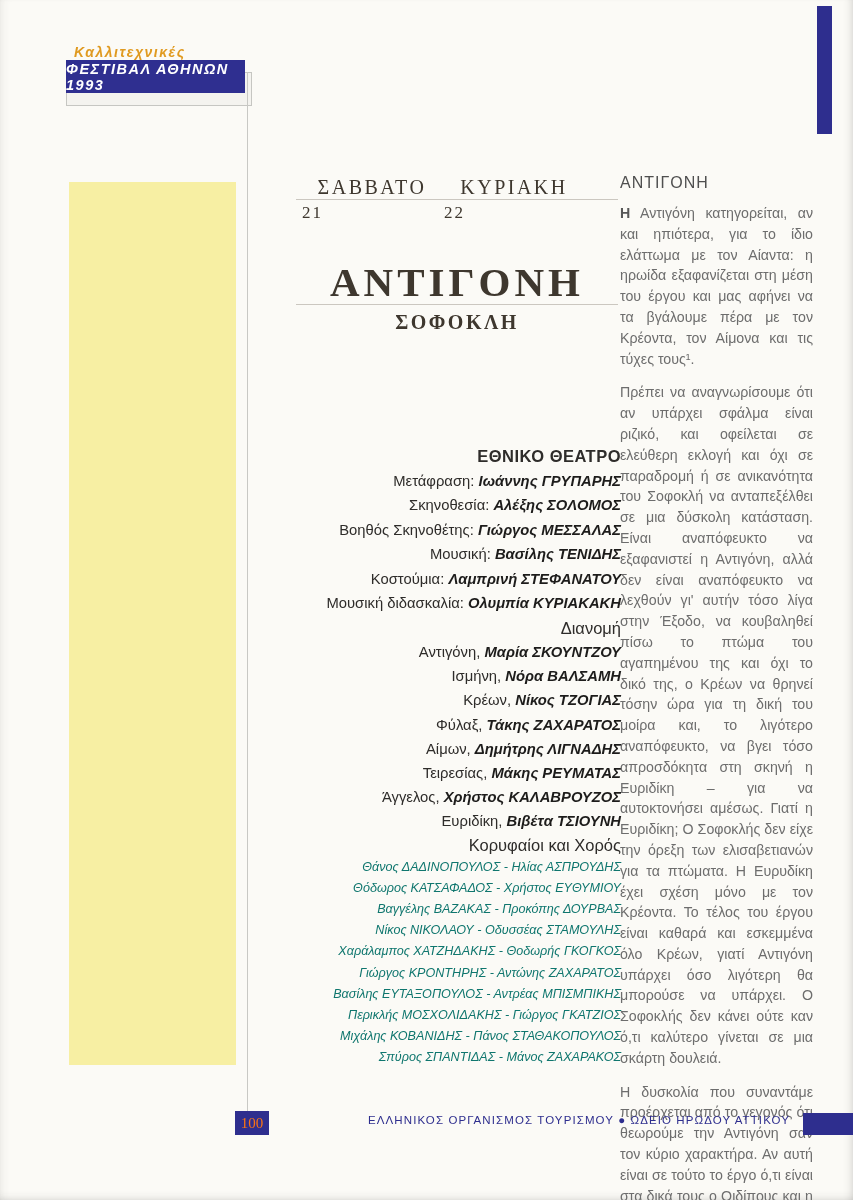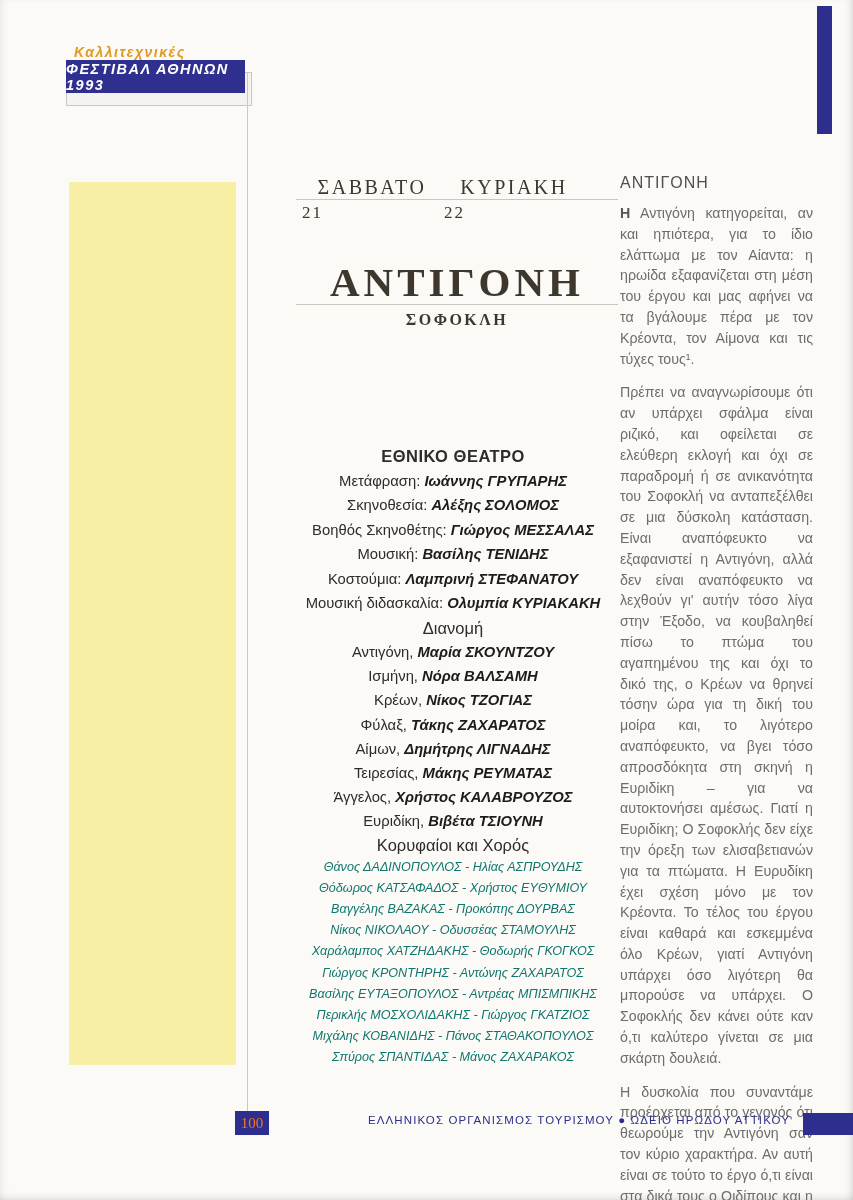--- a/index.html
+++ b/index.html
@@ -36,24 +36,24 @@
   .day{position:absolute;top:176px;width:140px;text-align:center;font-size:20px;letter-spacing:2.5px;}
   .day1{left:302px;} .day2{left:444px;}
   .rule{position:absolute;height:1px;background:#cbc7c0;}
   .rule-dates{left:296px;top:199px;width:322px;}
   .num{position:absolute;top:203px;width:140px;font-size:17px;letter-spacing:2px;}
   .num1{left:302px;} .num2{left:444px;}
   .title{position:absolute;left:290px;top:258px;width:334px;text-align:center;
          font-size:41px;font-weight:600;letter-spacing:4px;}
   .rule-title{left:296px;top:304px;width:322px;}
   .author{position:absolute;left:290px;top:311px;width:334px;text-align:center;
-          font-size:16px;font-weight:600;letter-spacing:2.5px;}
+          font-size:20px;font-weight:600;letter-spacing:2.5px;}
 
   
-  .credits{position:absolute;left:285px;top:444px;width:336px;text-align:center;color:#2e2c2a;}
+  .credits{position:absolute;left:285px;top:444px;width:336px;text-align:right;color:#2e2c2a;}
   .theater{font-size:16.5px;font-weight:bold;line-height:24.5px;letter-spacing:.5px;}
   .credit-row{font-size:14.8px;line-height:24.5px;white-space:nowrap;}
   .credit-row .nm,.cast-row .nm{font-weight:bold;font-style:italic;color:#1d1c1b;}
   .subhead{font-size:16.5px;line-height:24.5px;color:#2e2c2a;}
   .cast-row{font-size:14.8px;line-height:24.2px;white-space:nowrap;}
   .chorus-head{line-height:23px;}
   .chorus-row{font-size:12.6px;line-height:21.2px;font-style:italic;color:#0f766e;white-space:nowrap;}
 
   
   .article{position:absolute;left:620px;top:174px;width:193px;color:#6d6d6d;}

